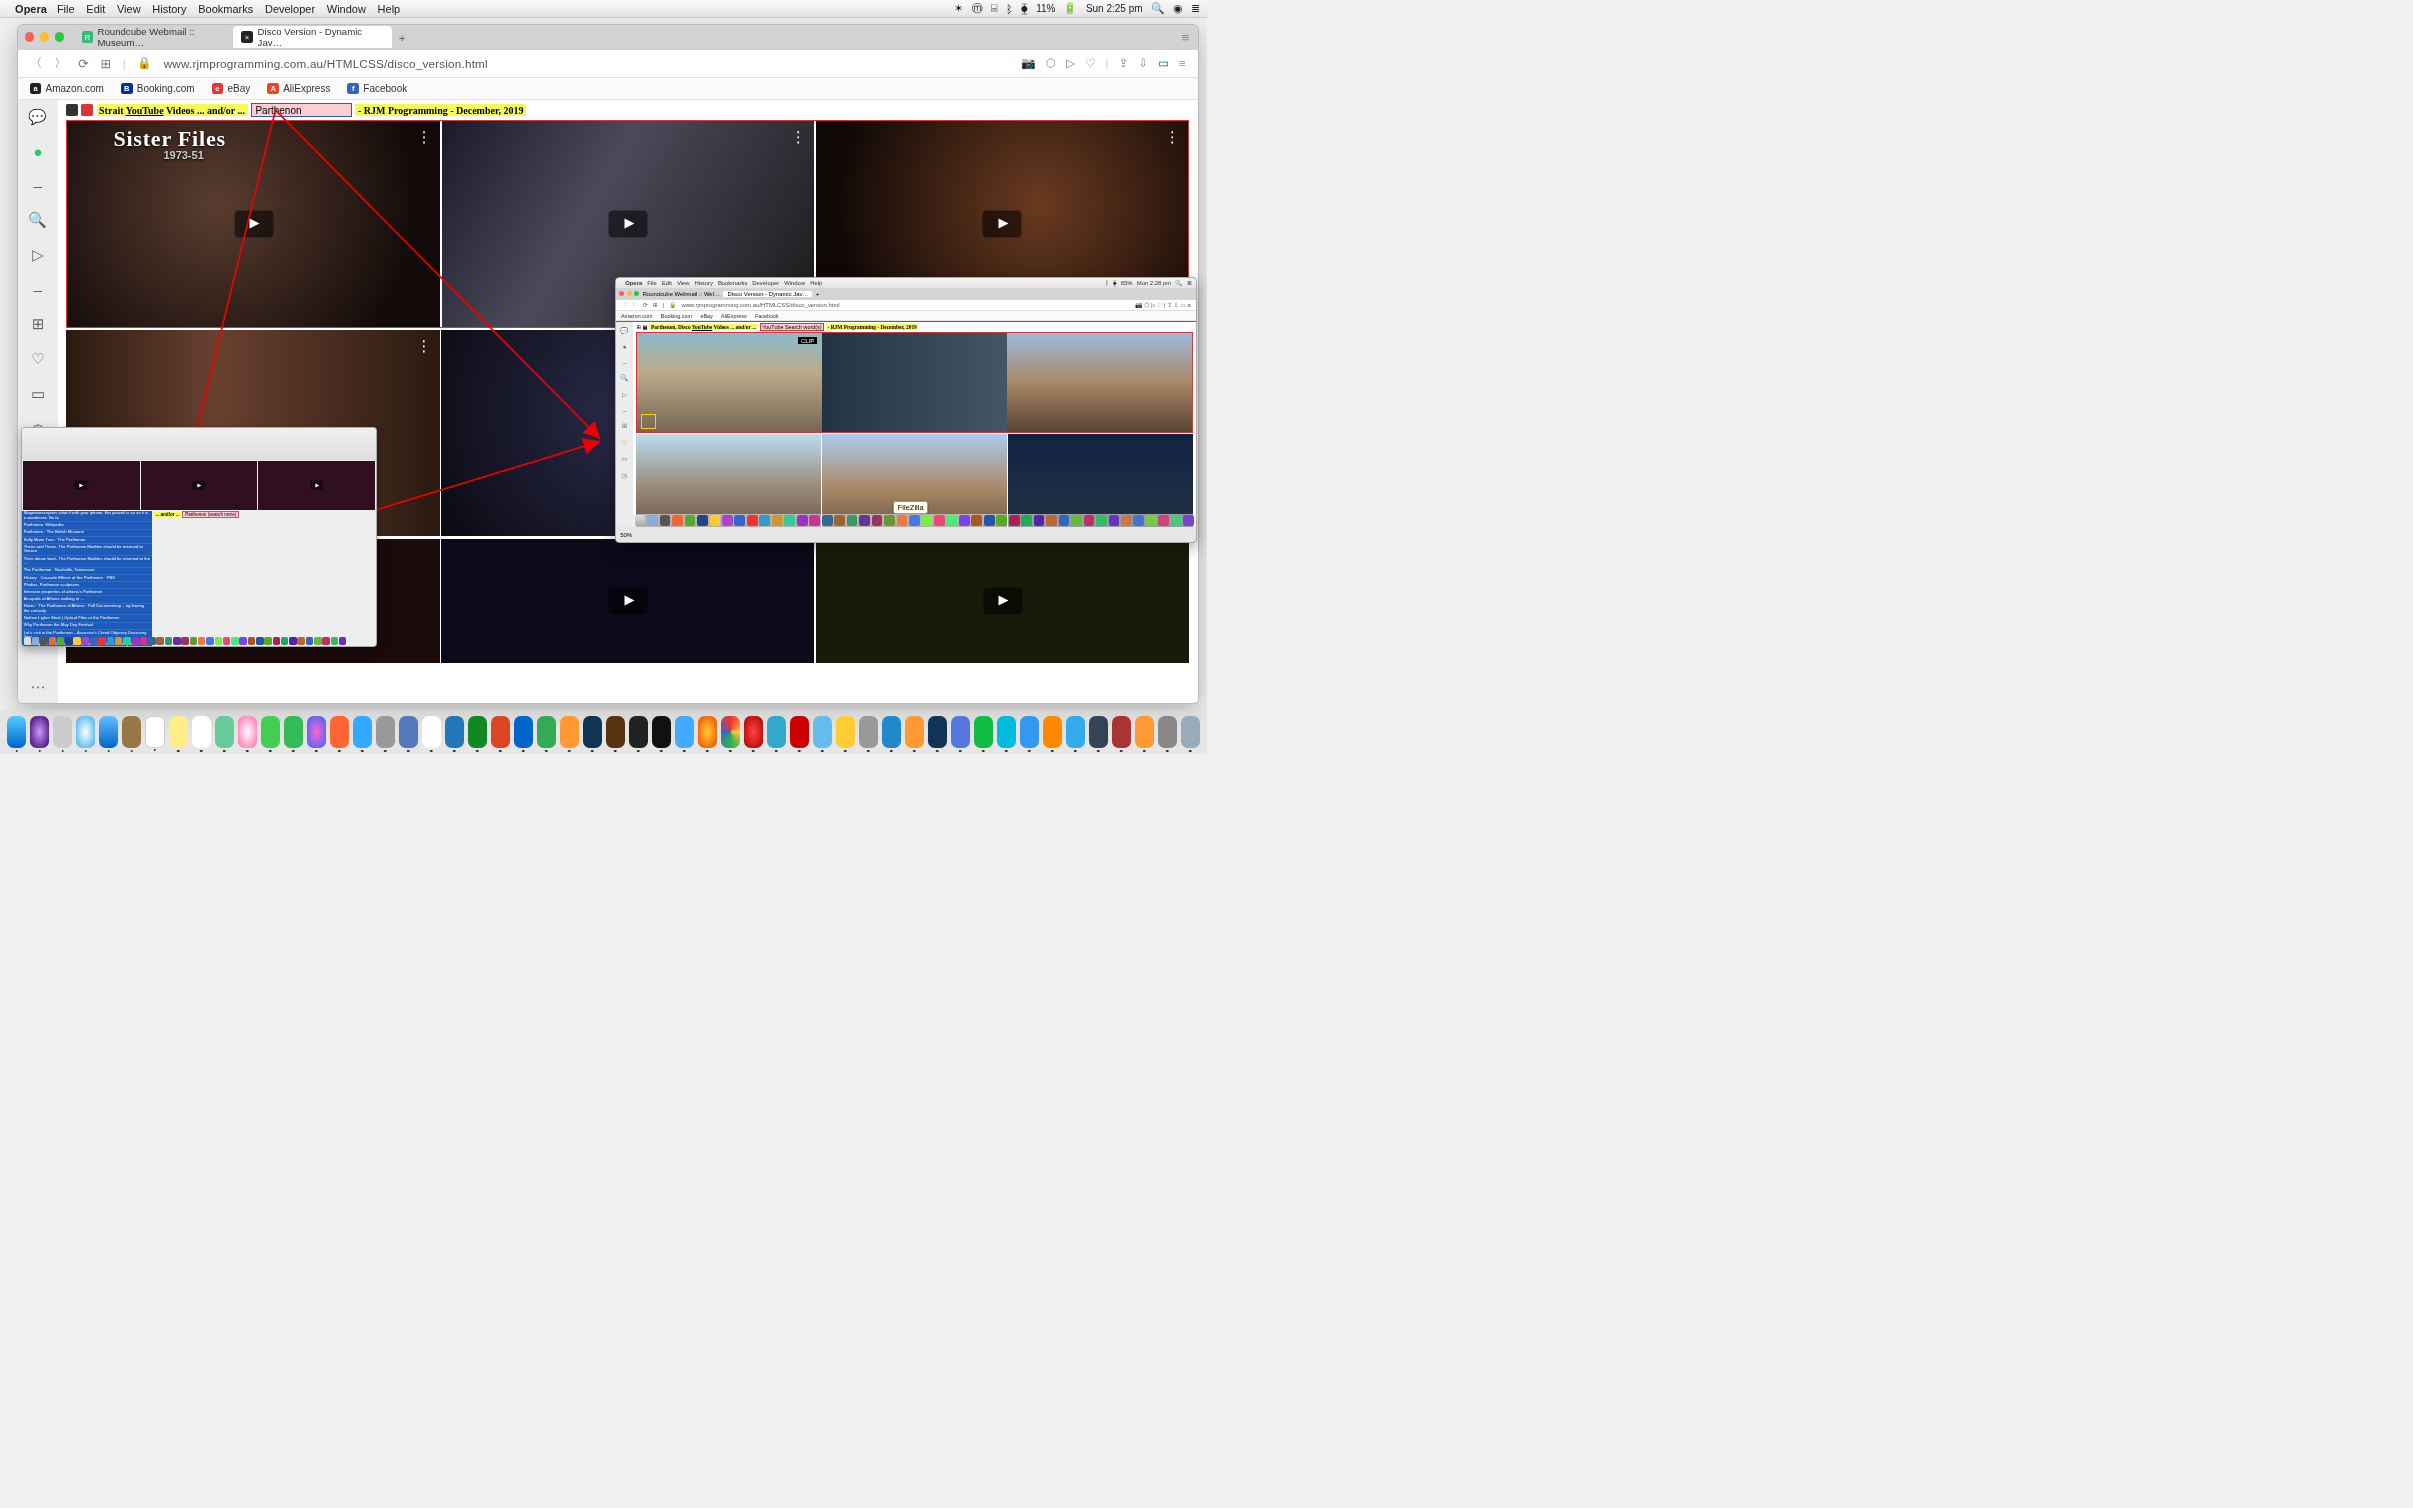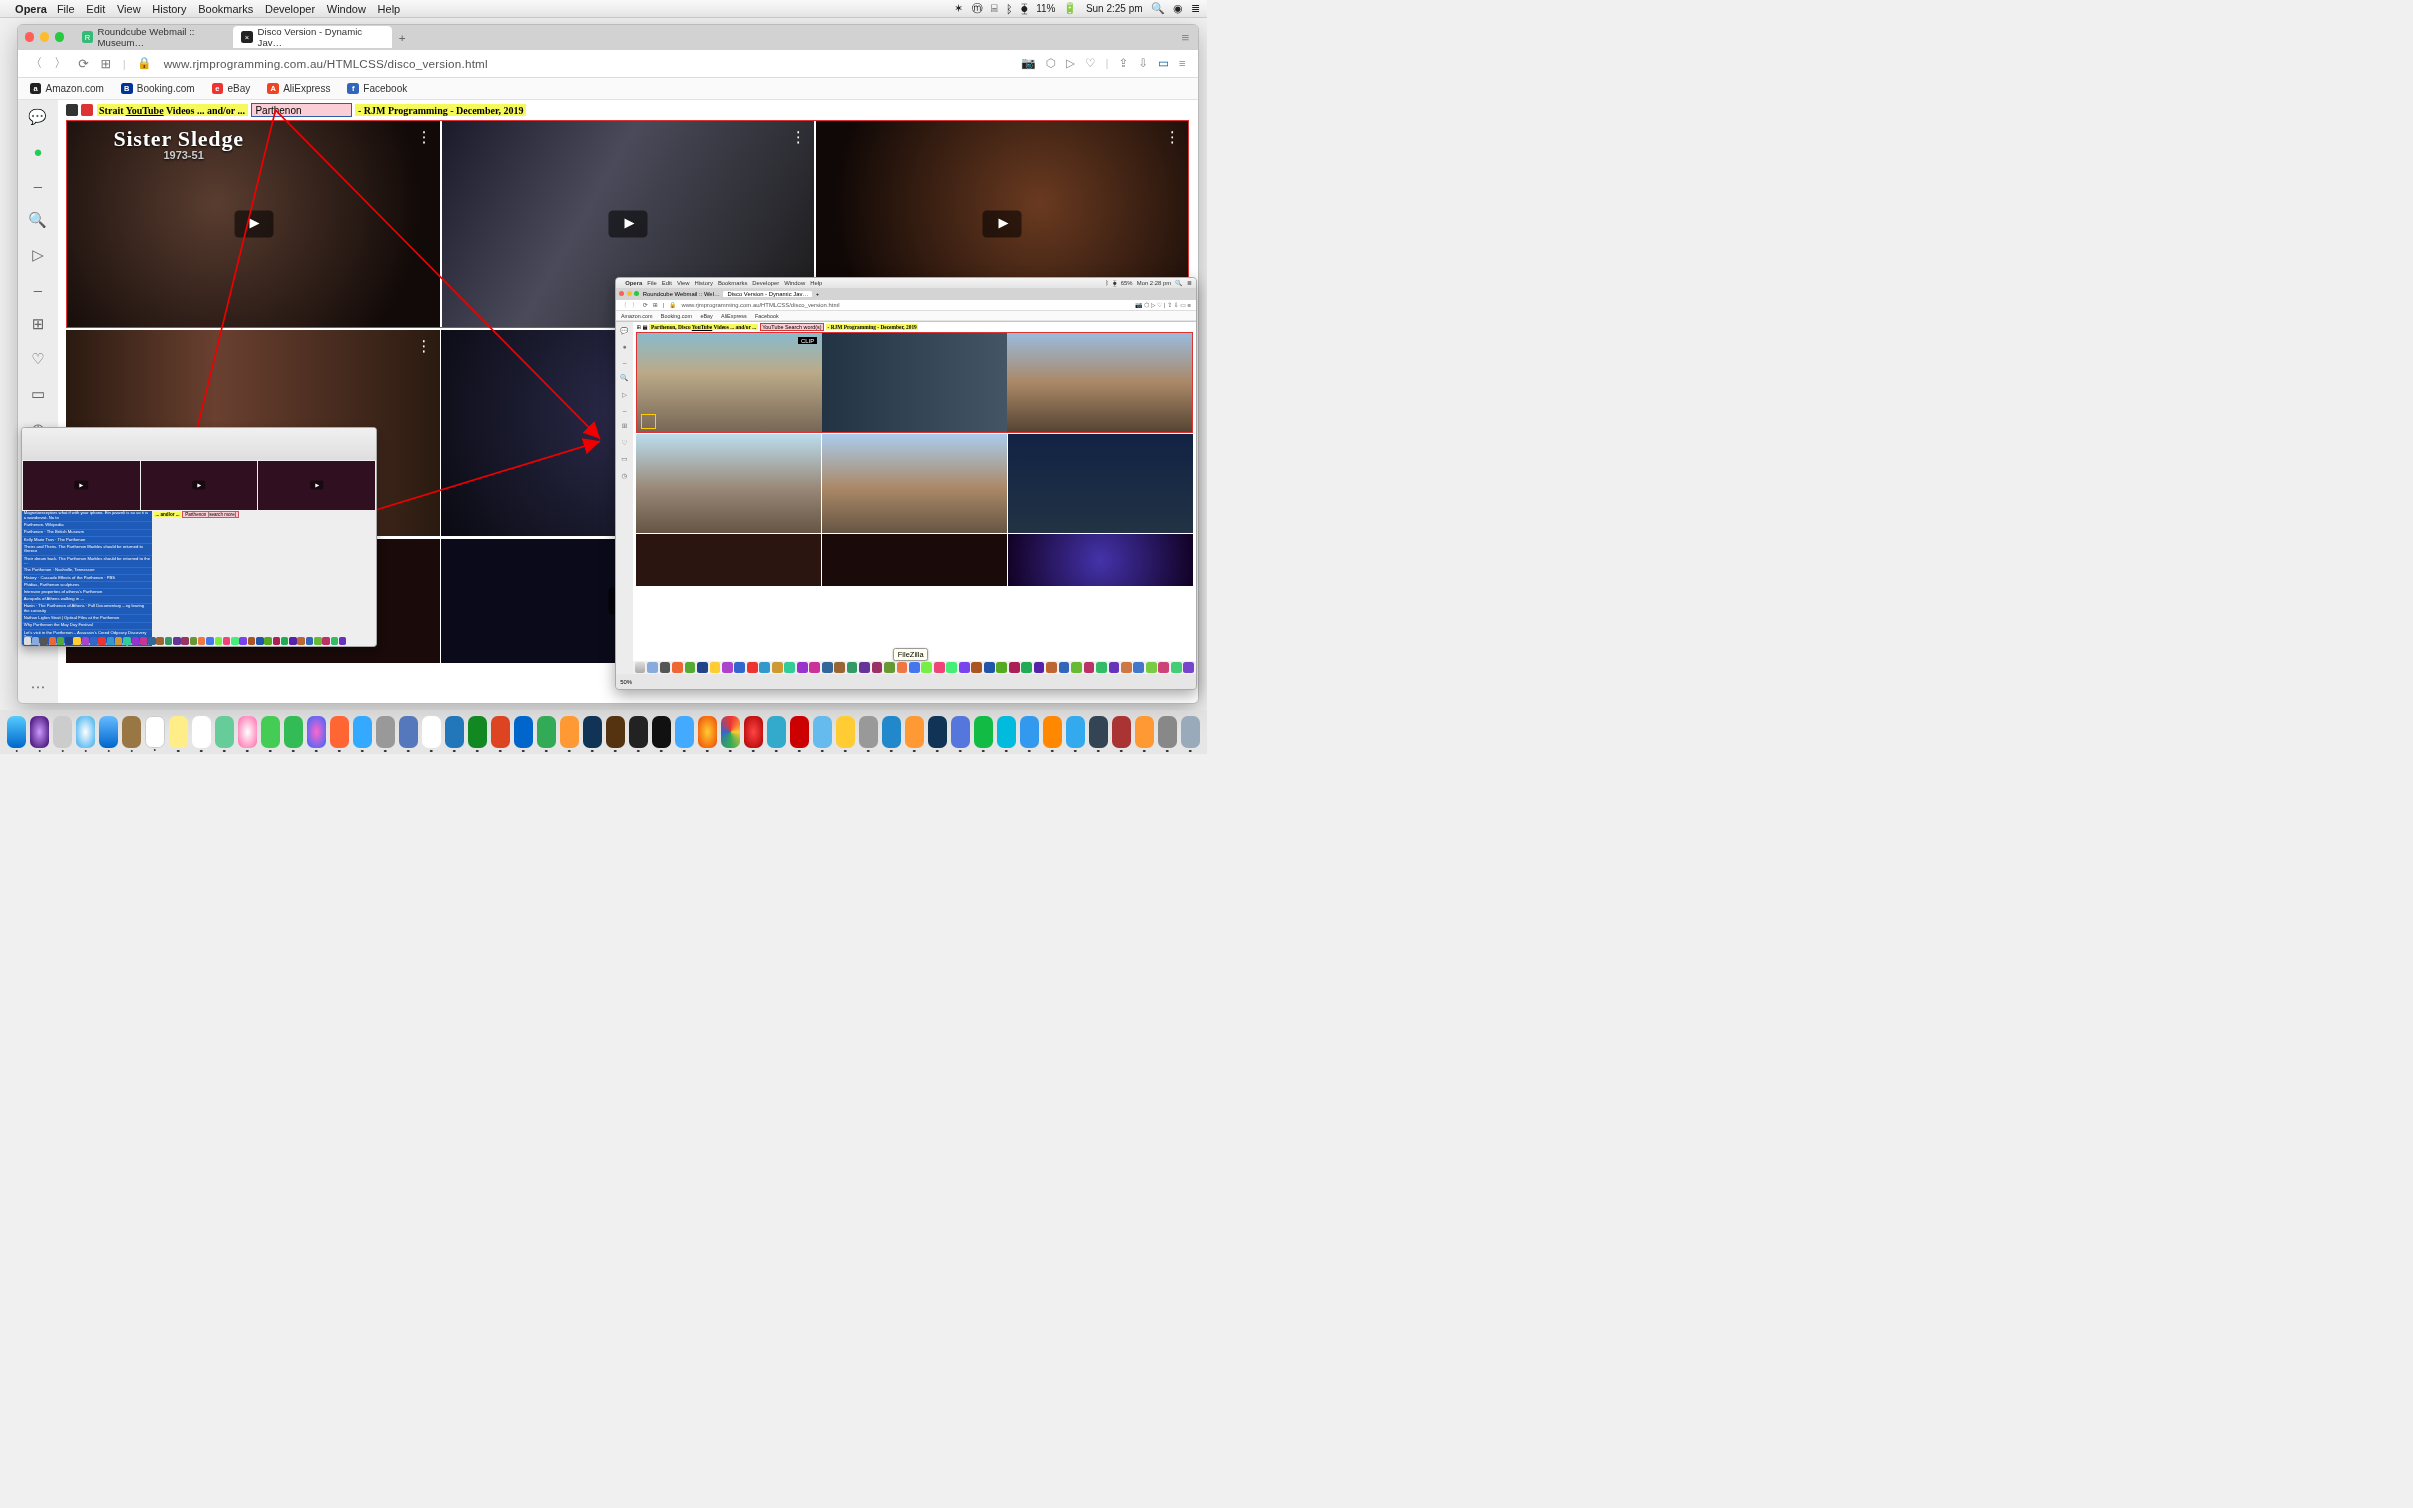--- a/index.html
+++ b/index.html
@@ -53,21 +53,21 @@
 .vcell .play { position:absolute; left:50%; top:50%; transform:translate(-50%,-50%); width:39px;height:27px;background:rgba(0,0,0,.55);border-radius:4.2px; display:flex;align-items:center;justify-content:center;}
 .vcell .play::after{content:"";border-left:10px solid #fff;border-top:5.9px solid transparent;border-bottom:5.9px solid transparent;margin-left:2.5px;}
 .vcell .dots { position:absolute; top:6.7px; right:8.4px; color:#fff; font-size:15px;}
 .vcell .overlay-text { position:absolute; color:#fff; font-weight:700; text-shadow: 0 0.8px 2.5px #000;}
 .vcell .bgtint { position:absolute; inset:0;}
 
 
 .arrow-layer { position:absolute; inset:0; pointer-events:none;}
 
 
-.nested { position:absolute; top:277px; right:10px; width: 582px; height: 413px; background:#86efac; border:0.8px solid #aaa; border-radius:4.2px; box-shadow: 0 5px 15px rgba(0,0,0,.35); overflow:hidden;}
+.nested { position:absolute; top:277px; right:10px; width: 582px; height: 266px; background:#4d7c0f; border:0.8px solid #aaa; border-radius:4.2px; box-shadow: 0 5px 15px rgba(0,0,0,.35); overflow:hidden;}
 .nested .mb { height:10px; background:linear-gradient(#f5f5f5,#e4e4e4); display:flex;align-items:center;padding:0 4.2px;font-size:5.9px;color:#333;gap:5px;}
 .nested .mb .mr { margin-left:auto; display:flex; gap:4.2px;}
 .nested .tb { height:11.7px; background:#d4d4d4; display:flex;align-items:center;padding-left:3.4px;gap:3.4px;font-size:5.9px;}
 .nested .tb .tr { display:flex;gap:2.5px;} .nested .tb .tr div{width:5px;height:5px;border-radius:50%;}
 .nested .ab { height:11.7px; background:#fff;border-bottom:0.8px solid #ddd;display:flex;align-items:center;padding:0 5px;gap:5px;font-size:5.9px;color:#555;}
 .nested .bb { height:10px; background:#fafafa;border-bottom:0.8px solid #e3e3e3;display:flex;align-items:center;padding:0 5px;gap:8.4px;font-size:5.4px;color:#333;}
 .nested .sb { position:absolute;left:0;top:44px;bottom:15px;width:17px;background:#ececec;display:flex;flex-direction:column;align-items:center;gap:8.4px;padding-top:5px;font-size:6.7px;color:#777;}
 .nested .pg { position:absolute; left:17px; top:44px; right:0; bottom:15px; background:#fff;}
 .nested .pghdr { font-size:5.4px; padding:0.8px 3.4px; display:flex;align-items:center;gap:1.7px;}
 .nested .pghdr .hib{background:#f5f95a;font-weight:700;font-family:"Times New Roman",serif;padding:0 1.7px;}
@@ -216,21 +216,21 @@
       <span class="hdr-text">
         <span>Strait </span><span class="yt">YouTube</span><span> Videos ... and/or ...</span>
       </span>
       <input class="inputbox" type="text" value="Parthenon" style="">
       <span class="suffix">- RJM Programming - December, 2019</span>
     </div>
 
     <div class="video-grid">
       <div class="vcell">
         <div class="bgtint" style="background:radial-gradient(circle at 40% 40%,#5a3d30,#120a08 80%)"></div>
-        <div class="overlay-text" style="top:5px;left:46px;font-size:22px;font-family:serif;letter-spacing:0.8px"><span>Sister Sledge</span></div>
+        <div class="overlay-text" style="top:5px;left:46px;font-size:22px;font-family:serif;letter-spacing:0.8px"><span>Sister Files</span></div>
         <div class="overlay-text" style="top:28.5px;left:96px;font-size:11px;color:#ccc"><span>1973-51</span></div>
         <div class="play"></div>
         <div class="dots">⋮</div>
       </div>
       <div class="vcell">
         <div class="bgtint" style="background:linear-gradient(120deg,#1a1a2a,#4a4a5a 40%,#1a1a1a)"></div>
         <div class="play"></div>
         <div class="dots">⋮</div>
       </div>
       <div class="vcell">

